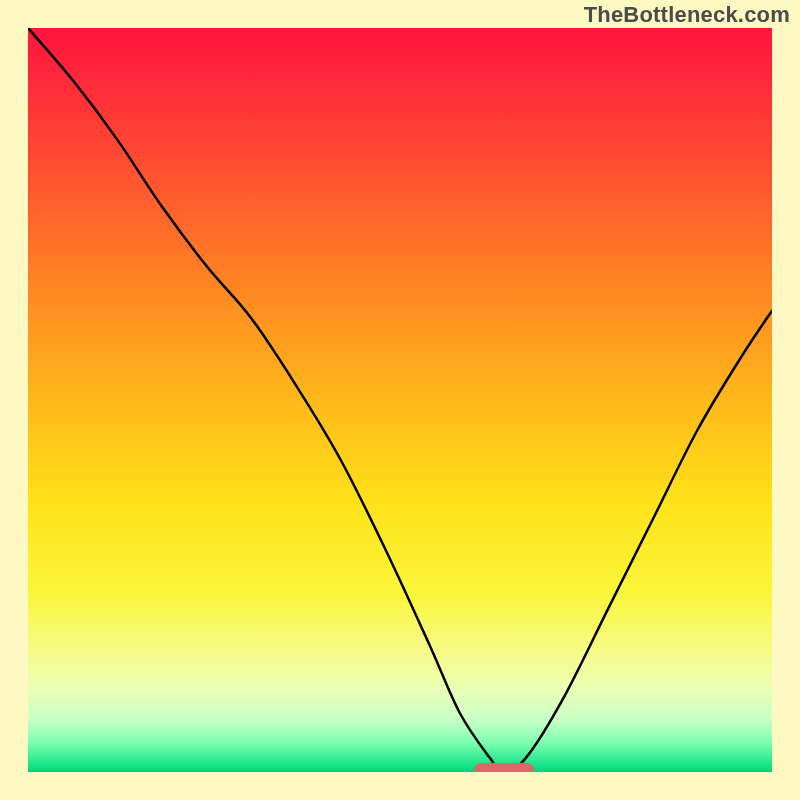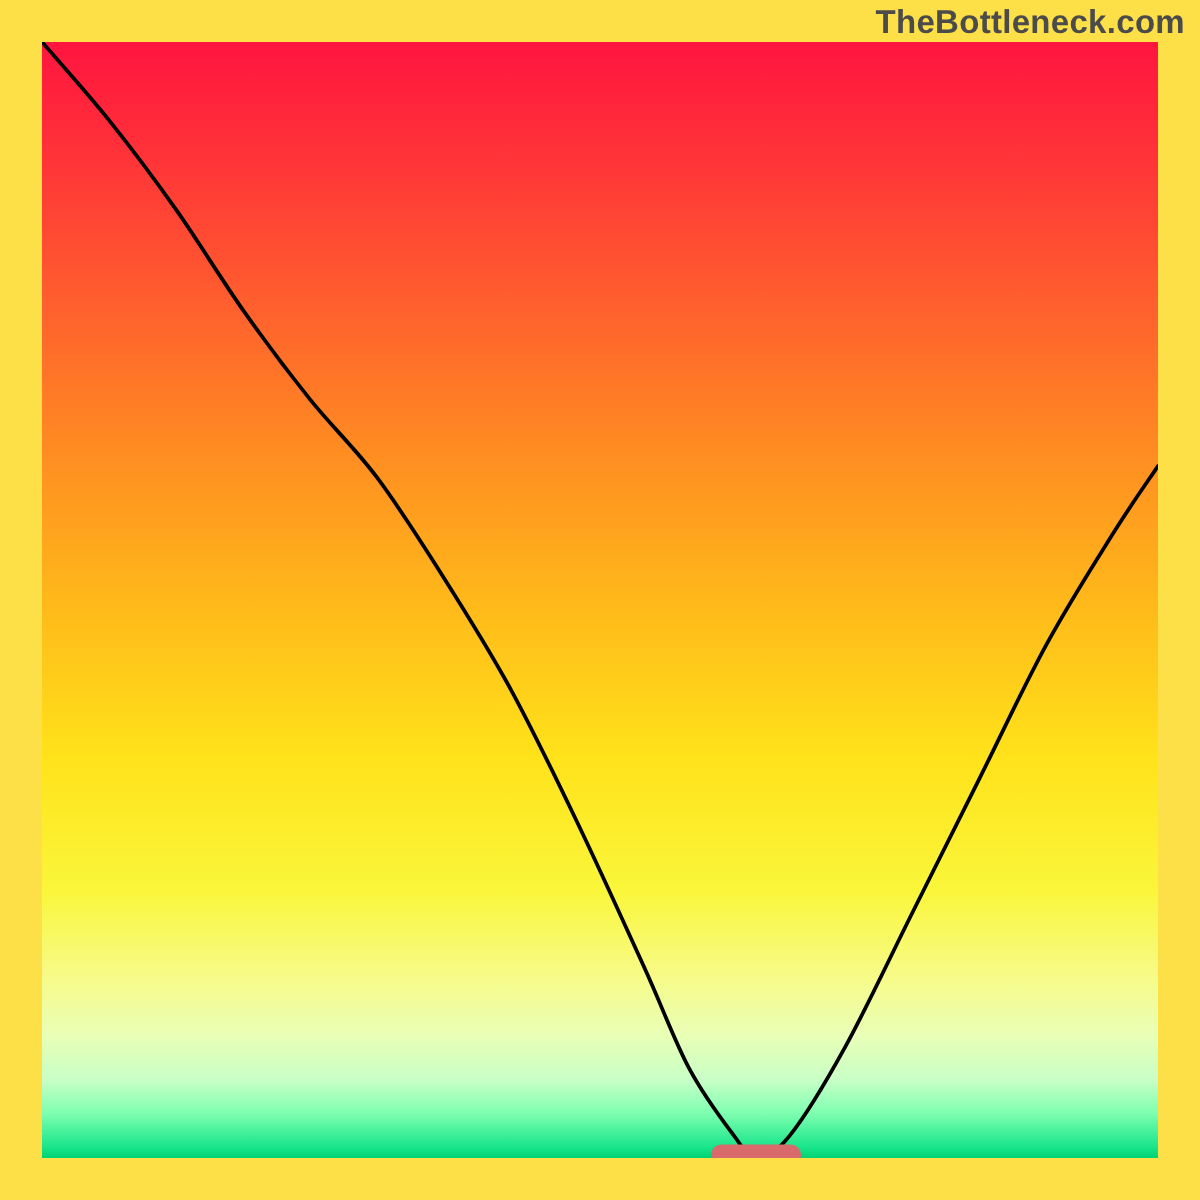--- a/index.html
+++ b/index.html
@@ -8,21 +8,21 @@
     width: 800px;
     height: 800px;
     background: #000;
     font-family: Arial, Helvetica, sans-serif;
     overflow: hidden;
   }
   .frame {
     position: relative;
     width: 800px;
     height: 800px;
-    background: #fde047;
+    background: #fef9c3;
   }
   .watermark {
     position: absolute;
     top: 2px;
     right: 10px;
     color: #4b4b4b;
     font-size: 22px;
     font-weight: 600;
     letter-spacing: 0.2px;
     z-index: 5;

